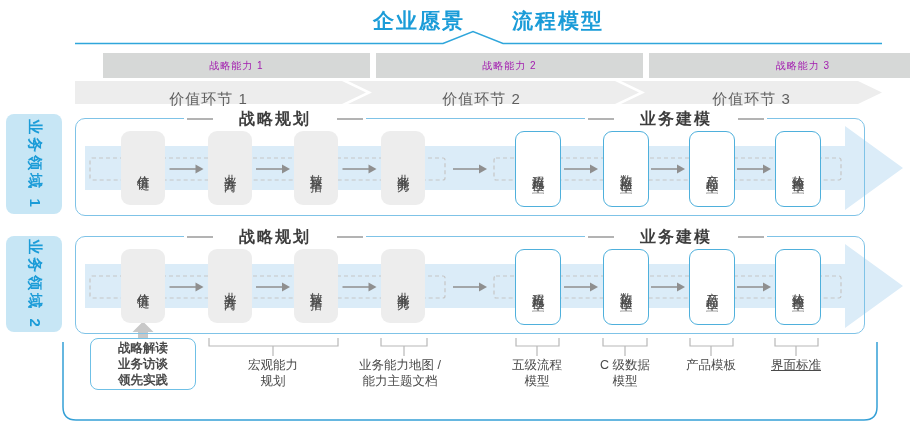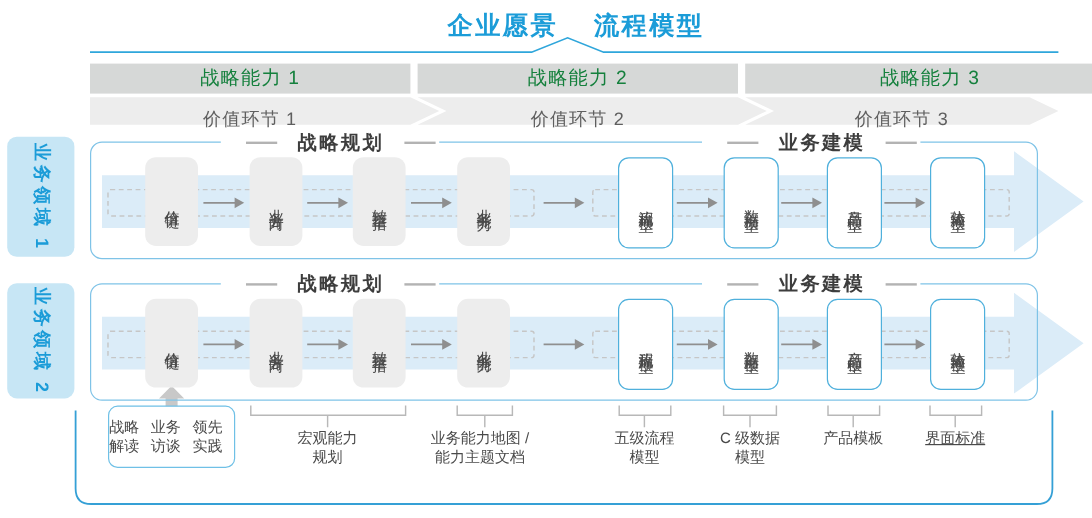--- a/index.html
+++ b/index.html
@@ -1,42 +1,42 @@
 <!DOCTYPE html>
 <html><head>
 <meta charset="utf-8">
 <style>
   html,body{margin:0;padding:0;background:#fff;}
   #canvas{position:relative;width:910px;height:432px;background:#fff;overflow:hidden;
           font-family:"Liberation Sans","DejaVu Sans",sans-serif;}
   #vector{position:absolute;left:0;top:0;}
   .abs{position:absolute;}
   .title-row{left:250px;top:7px;width:460px;display:flex;justify-content:center;gap:30px;}
-  .title-part{font-size:21px;font-weight:bold;color:#1b9cd8;letter-spacing:2px;}
+  .title-part{font-size:21px;font-weight:bold;color:#1b9cd8;letter-spacing:2px;margin-left:17px;}
   .cap-bar{height:25px;top:53px;background:#d6d8d7;display:flex;align-items:center;justify-content:center;
-           font-size:16px;color:#15803d;letter-spacing:1px;}
+           font-size:10px;color:#a21caf;letter-spacing:1px;margin-left:28px;}
   .vl-label{height:37px;top:81px;display:flex;align-items:center;justify-content:center;
             font-size:15px;color:#5f5f5f;letter-spacing:1px;}
   .domain-label{width:56px;left:6px;background:#c7e6f5;border-radius:8px;display:flex;
                 align-items:center;justify-content:center;}
   .domain-label span{transform:rotate(90deg);white-space:nowrap;font-size:15px;font-weight:bold;
                      color:#1b9cd8;letter-spacing:3px;}
   .row-container{left:75px;width:788px;height:96px;border:1.4px solid #7fc3e7;border-radius:10px;}
-  .section-header{height:22px;top:-11px;display:flex;align-items:center;justify-content:flex-end;gap:17px;
+  .section-header{height:22px;top:-11px;display:flex;align-items:center;justify-content:space-between;gap:7px;
                   background:#fff;padding:0 3px;}
   .section-header .dash{width:26px;height:2px;background:#b3b3b3;}
   .section-header .hd-text{font-size:16px;font-weight:bold;color:#3d3d3d;letter-spacing:2px;white-space:nowrap;}
   .process-box{width:44px;height:74px;border-radius:9px;display:flex;align-items:center;justify-content:center;}
   .process-box.gray{background:#ededed;}
   .process-box.white{background:#fff;border:1.4px solid #4fb0dc;}
   .process-box span{writing-mode:vertical-rl;text-orientation:upright;font-size:12.5px;color:#4a4a4a;
                     letter-spacing:2px;line-height:1;}
   .callout-box{left:90px;top:338px;width:104px;height:50px;background:#fff;border:1.3px solid #6fc0e6;
-               border-radius:8px;display:flex;flex-direction:row;align-items:center;justify-content:center;
-               font-size:12.5px;color:#4a4a4a;line-height:1.28;}
+               border-radius:8px;display:flex;flex-direction:column;align-items:center;justify-content:center;
+               font-size:12.5px;color:#4a4a4a;line-height:1.28;font-weight:bold;}
   .deliverable-label{top:357px;width:150px;text-align:center;font-size:12.5px;color:#4a4a4a;
                      line-height:1.3;white-space:pre-line;}
   .footer-label{left:63px;top:390px;width:814px;text-align:center;font-size:19px;font-weight:bold;
                 color:#3d3d3d;letter-spacing:4px;}
 </style>
 </head>
 <body>
 
 <div id="canvas">
 

